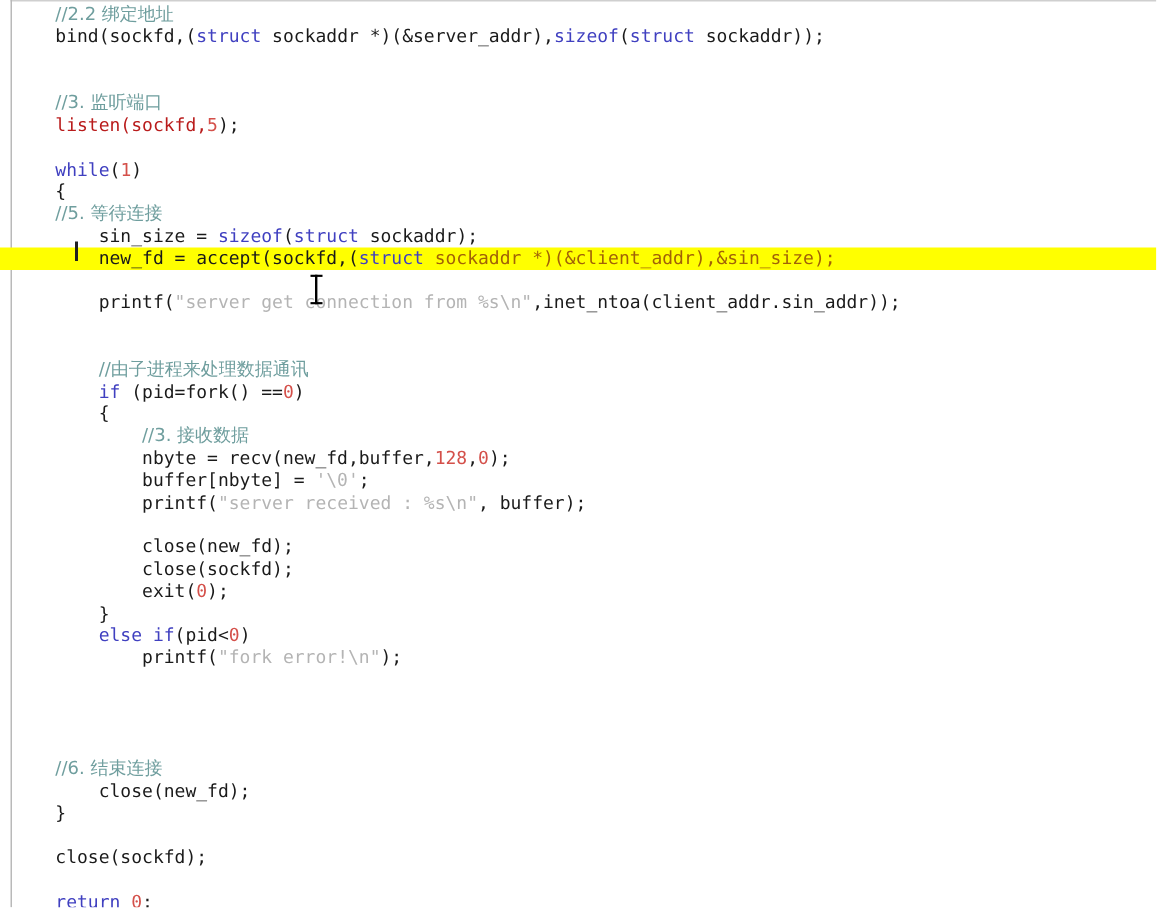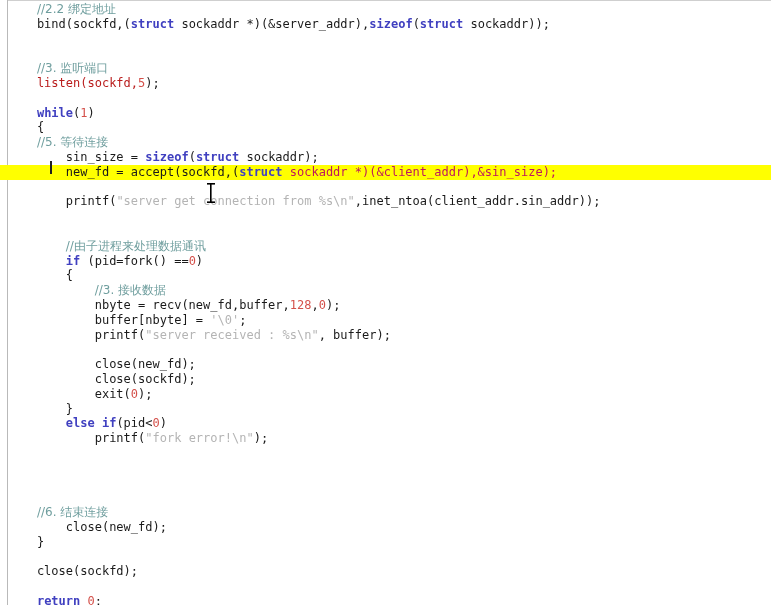--- a/index.html
+++ b/index.html
@@ -57,21 +57,21 @@
     padding-left: 8px;
     box-sizing: border-box;
   }
 
   
   .code-line.highlight {
     background: #ffff00;
   }
 
   
-  .kw      { color: #4040c0; font-weight: bold; margin-top: 25px; }
+  .kw      { color: #4040c0; font-weight: normal; margin-top: 25px; }
   .cmt-cn  { color: #6f9e9e; font-family: "DejaVu Sans", "Liberation Sans", sans-serif; font-size: 12px; }
   .str     { color: #b4b4b4; }
   .num     { color: #d4504a; }
   .plain   { color: #1a1a1a; }
 
   
   #text-caret {
     position: absolute;
     left: 50px;
     top: 161px;
@@ -103,21 +103,21 @@
       <div class="code-line"><span class="plain" style="color: rgb(26, 26, 26);">    bind(sockfd,(</span><span class="kw" style="color: rgb(64, 64, 192);">struct</span><span class="plain" style="color: rgb(26, 26, 26);"> sockaddr *)(&amp;server_addr),</span><span class="kw" style="color: rgb(64, 64, 192);">sizeof</span><span class="plain" style="color: rgb(26, 26, 26);">(</span><span class="kw" style="color: rgb(64, 64, 192);">struct</span><span class="plain" style="color: rgb(26, 26, 26);"> sockaddr));</span></div>
       <div class="code-line"><span class="plain" style="color: rgb(26, 26, 26);"></span></div>
       <div class="code-line"><span class="plain" style="color: rgb(26, 26, 26);"></span></div>
       <div class="code-line"><span class="plain" style="color: rgb(26, 26, 26);">    </span><span class="cmt-cn" style="color: rgb(111, 158, 158);">//3. 监听端口</span></div>
       <div class="code-line"><span class="plain" style="color: #b91c1c;">    listen(sockfd,</span><span class="num" style="color: rgb(212, 80, 74);">5</span><span class="plain" style="color: rgb(26, 26, 26);">);</span></div>
       <div class="code-line"><span class="plain" style="color: rgb(26, 26, 26);"></span></div>
       <div class="code-line"><span class="plain" style="color: rgb(26, 26, 26);">    </span><span class="kw" style="color: rgb(64, 64, 192);">while</span><span class="plain" style="color: rgb(26, 26, 26);">(</span><span class="num" style="color: rgb(212, 80, 74);">1</span><span class="plain" style="color: rgb(26, 26, 26);">)</span></div>
       <div class="code-line"><span class="plain" style="color: rgb(26, 26, 26);">    {</span></div>
       <div class="code-line"><span class="plain" style="color: rgb(26, 26, 26);">    </span><span class="cmt-cn" style="color: rgb(111, 158, 158);">//5. 等待连接</span></div>
       <div class="code-line"><span class="plain" style="color: rgb(26, 26, 26); text-align: right;">        sin_size = </span><span class="kw" style="color: rgb(64, 64, 192);">sizeof</span><span class="plain" style="color: rgb(26, 26, 26);">(</span><span class="kw" style="color: rgb(64, 64, 192);">struct</span><span class="plain" style="color: rgb(26, 26, 26);"> sockaddr);</span></div>
-      <div class="code-line highlight" style="background: rgb(255, 255, 0);"><span class="plain" style="color: rgb(26, 26, 26);">        new_fd = accept(sockfd,(</span><span class="kw" style="color: rgb(64, 64, 192);">struct</span><span class="plain" style="color: #be185d; margin-top: 37px;"> sockaddr *)(&amp;client_addr),&amp;sin_size);</span></div>
+      <div class="code-line highlight" style="background: rgb(255, 255, 0);"><span class="plain" style="color: rgb(26, 26, 26);">        new_fd = accept(sockfd,(</span><span class="kw" style="color: rgb(64, 64, 192);">struct</span><span class="plain" style="color: #a16207; margin-top: 37px;"> sockaddr *)(&amp;client_addr),&amp;sin_size);</span></div>
       <div class="code-line"><span class="plain" style="color: rgb(26, 26, 26);"></span></div>
       <div class="code-line"><span class="plain" style="color: rgb(26, 26, 26);">        printf(</span><span class="str" style="color: rgb(180, 180, 180);">"server get connection from %s\n"</span><span class="plain" style="color: rgb(26, 26, 26);">,inet_ntoa(client_addr.sin_addr));</span></div>
       <div class="code-line"><span class="plain" style="color: rgb(26, 26, 26);"></span></div>
       <div class="code-line"><span class="plain" style="color: rgb(26, 26, 26);"></span></div>
       <div class="code-line"><span class="plain" style="color: rgb(26, 26, 26);">        </span><span class="cmt-cn" style="color: rgb(111, 158, 158);">//由子进程来处理数据通讯</span></div>
       <div class="code-line"><span class="plain" style="color: rgb(26, 26, 26);">        </span><span class="kw" style="color: rgb(64, 64, 192);">if</span><span class="plain" style="color: rgb(26, 26, 26);"> (pid=fork() </span><span class="plain" style="color: rgb(26, 26, 26);">==</span><span class="num" style="color: rgb(212, 80, 74);">0</span><span class="plain" style="color: rgb(26, 26, 26);">)</span></div>
       <div class="code-line"><span class="plain" style="color: rgb(26, 26, 26);">        {</span></div>
       <div class="code-line"><span class="plain" style="color: rgb(26, 26, 26);">            </span><span class="cmt-cn" style="color: rgb(111, 158, 158);">//3. 接收数据</span></div>
       <div class="code-line"><span class="plain" style="color: rgb(26, 26, 26);">            nbyte = recv(new_fd,buffer,</span><span class="num" style="color: rgb(212, 80, 74);">128</span><span class="plain" style="color: rgb(26, 26, 26);">,</span><span class="num" style="color: rgb(212, 80, 74);">0</span><span class="plain" style="color: rgb(26, 26, 26);">);</span></div>
       <div class="code-line"><span class="plain" style="color: rgb(26, 26, 26);">            buffer[nbyte] = </span><span class="str" style="color: rgb(180, 180, 180);">'\0'</span><span class="plain" style="color: rgb(26, 26, 26);">;</span></div>

